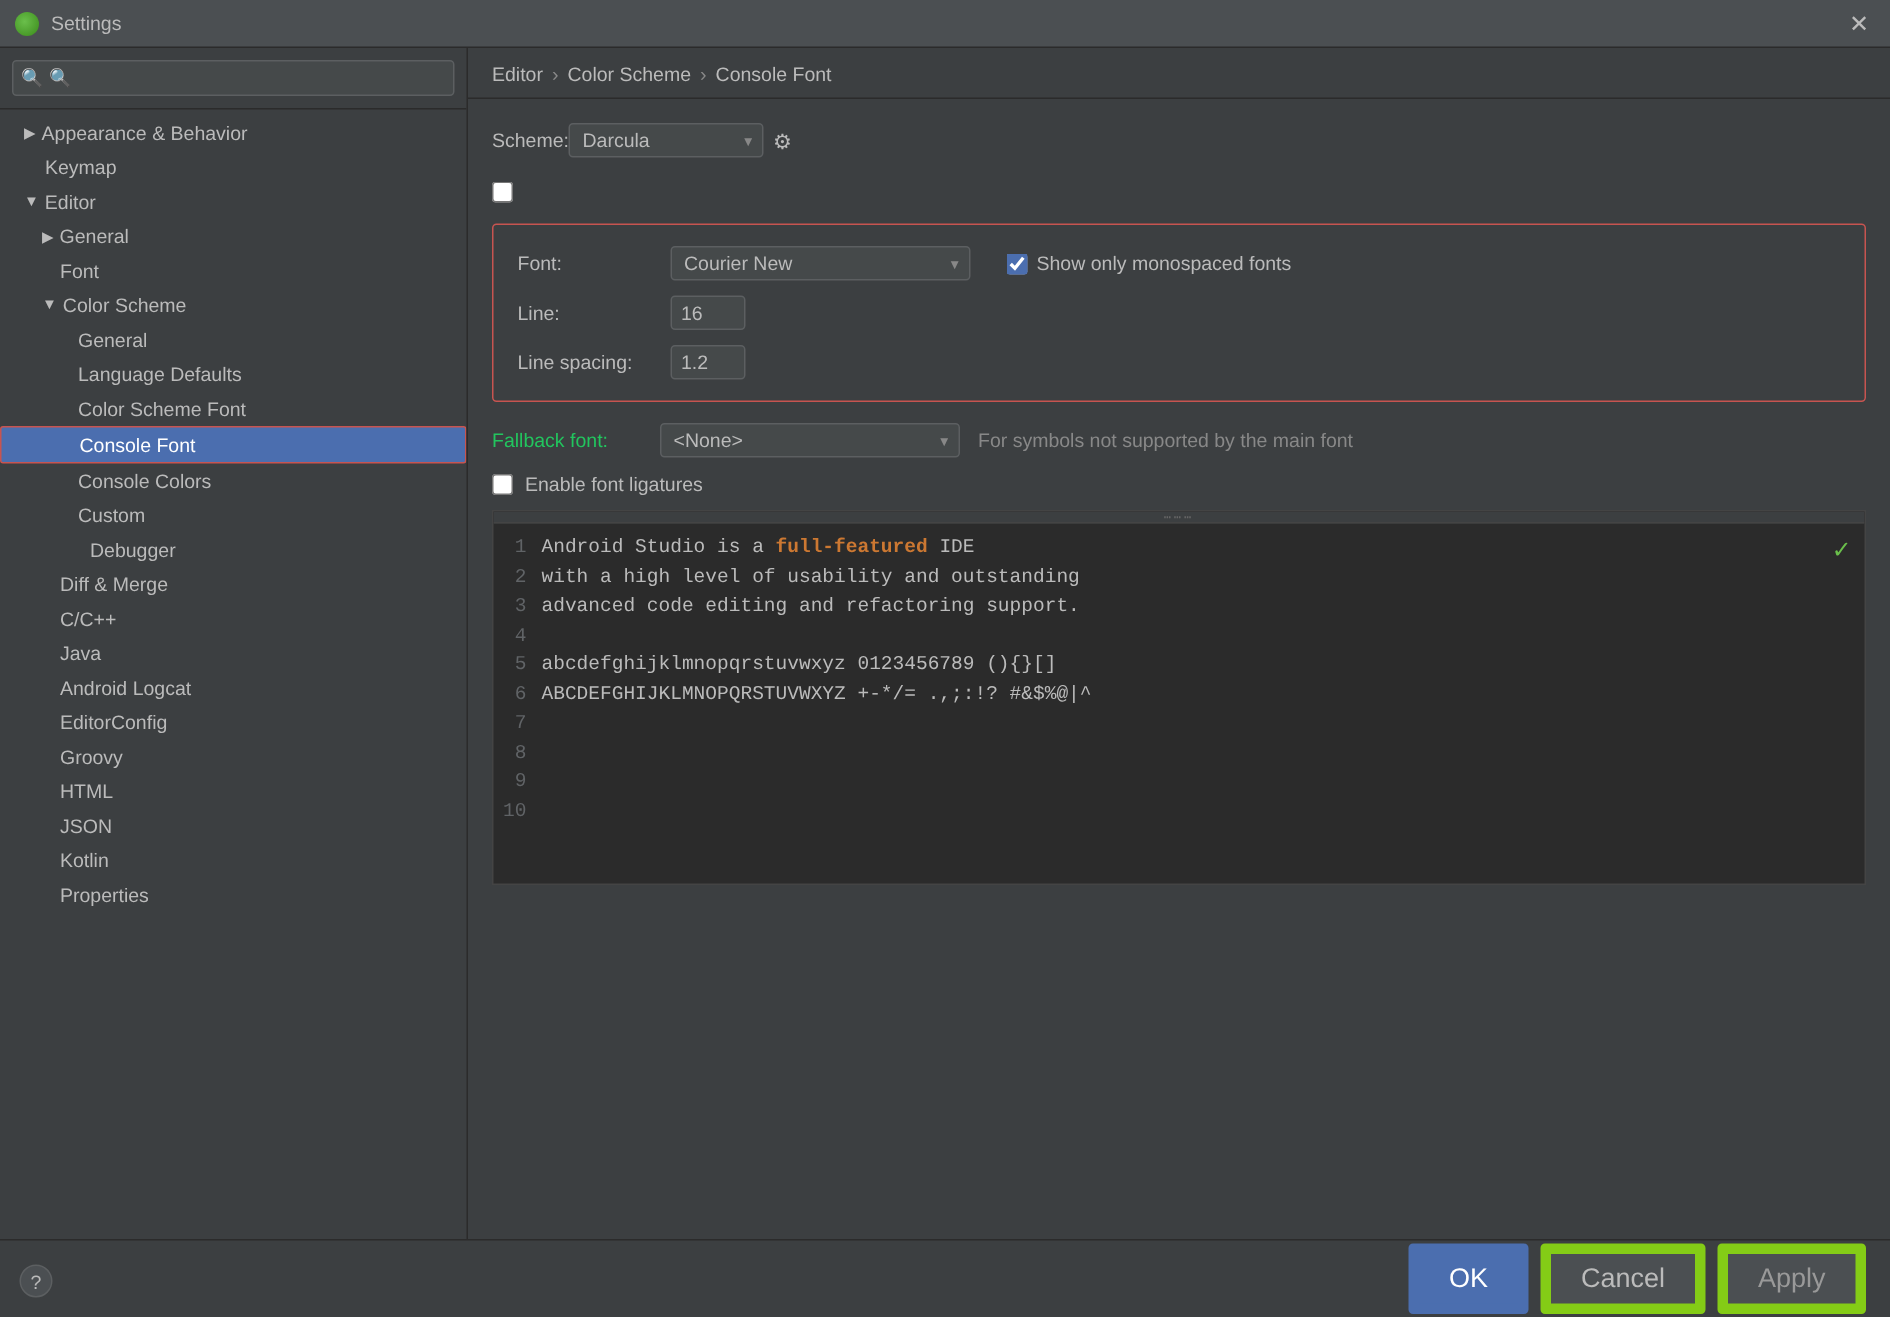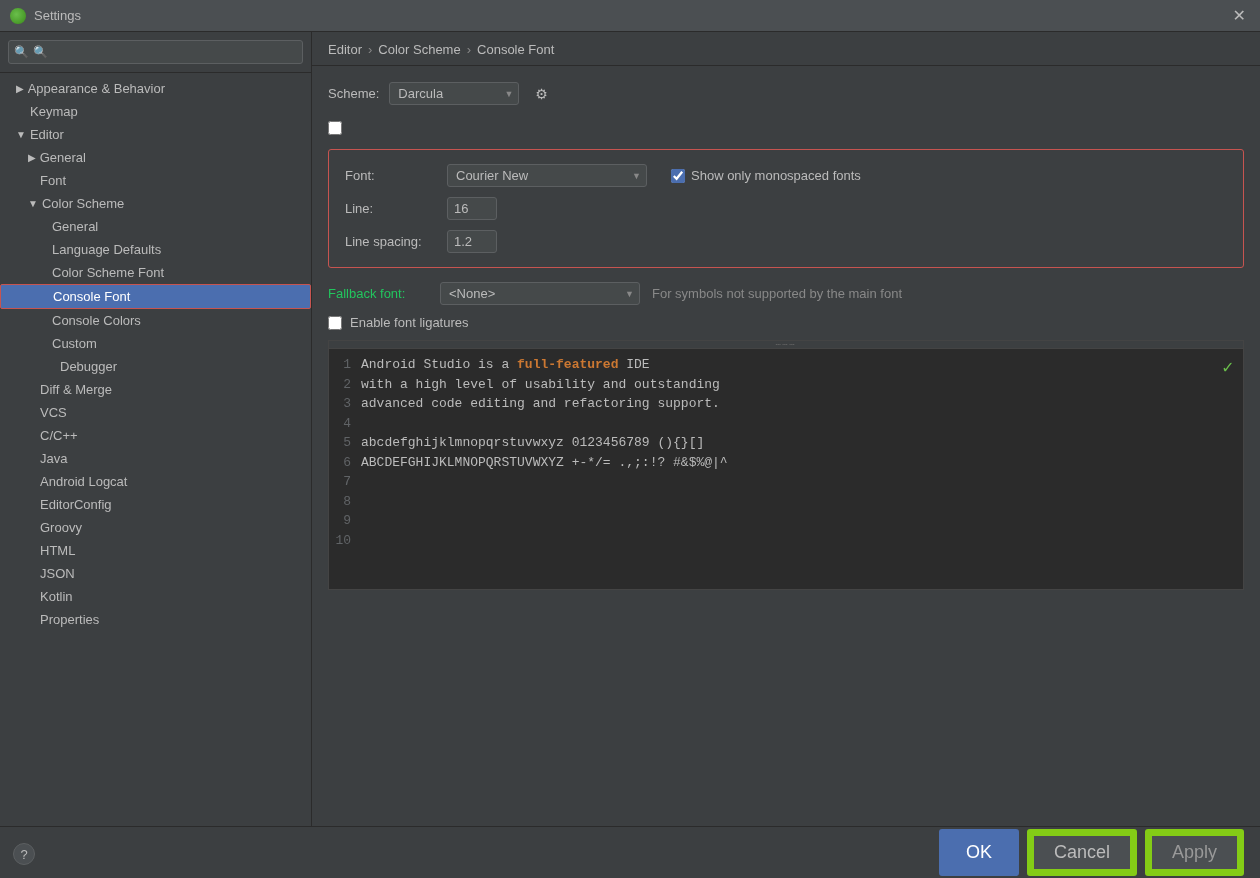--- a/index.html
+++ b/index.html
@@ -136,21 +136,20 @@
     .settings-content {
       flex: 1;
       padding: 16px;
       overflow-y: auto;
     }
 
     
     .scheme-row {
       display: flex;
       align-items: center;
-      gap: 10px;
       margin-bottom: 16px;
     }
     .scheme-label { color: #bbbbbb; font-size: 13px; }
     .scheme-select {
       background: #45494a;
       border: 1px solid #5c5f61;
       color: #bbbbbb;
       padding: 3px 24px 3px 8px;
       border-radius: 3px;
       font-size: 13px;
@@ -487,23 +486,20 @@
       </div>
 
       <div class="nav-item" style="padding-left:60px;text-align:center;">
         <span>Debugger</span>
       </div>
 
       <div class="nav-item" style="padding-left:40px;">
         <span>Diff &amp; Merge</span>
       </div>
 
-      <div class="nav-item" style="padding-left:40px;">
-        <span>VCS</span>
-      </div>
 
       <div class="nav-item" style="padding-left:40px;">
         <span>C/C++</span>
       </div>
 
       <div class="nav-item" style="padding-left:40px;">
         <span>Java</span>
       </div>
 
       <div class="nav-item" style="padding-left:40px;">

